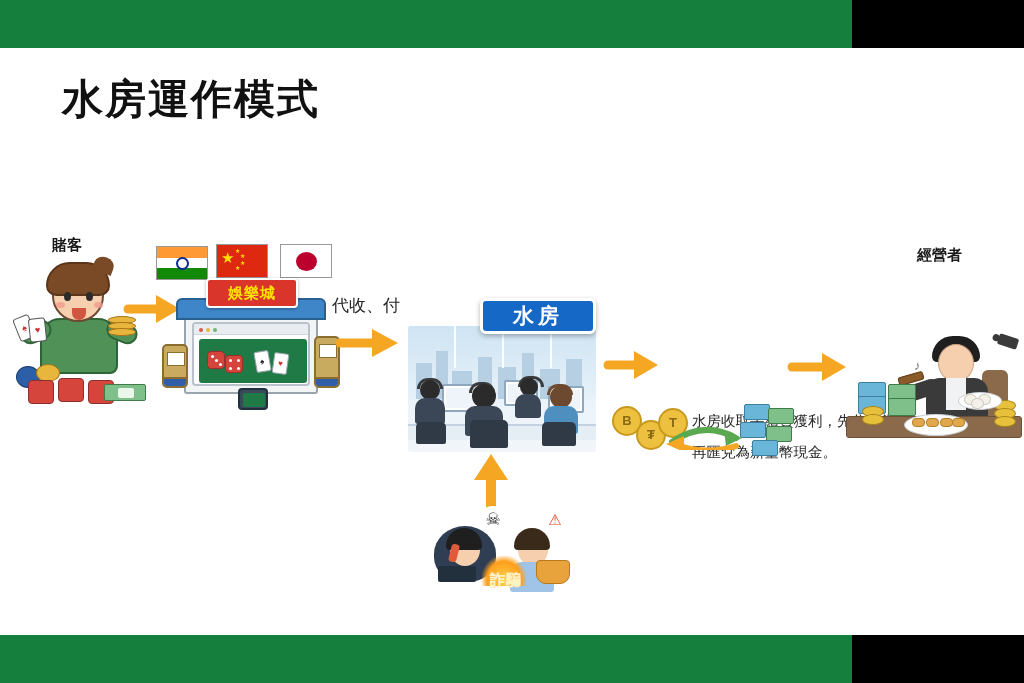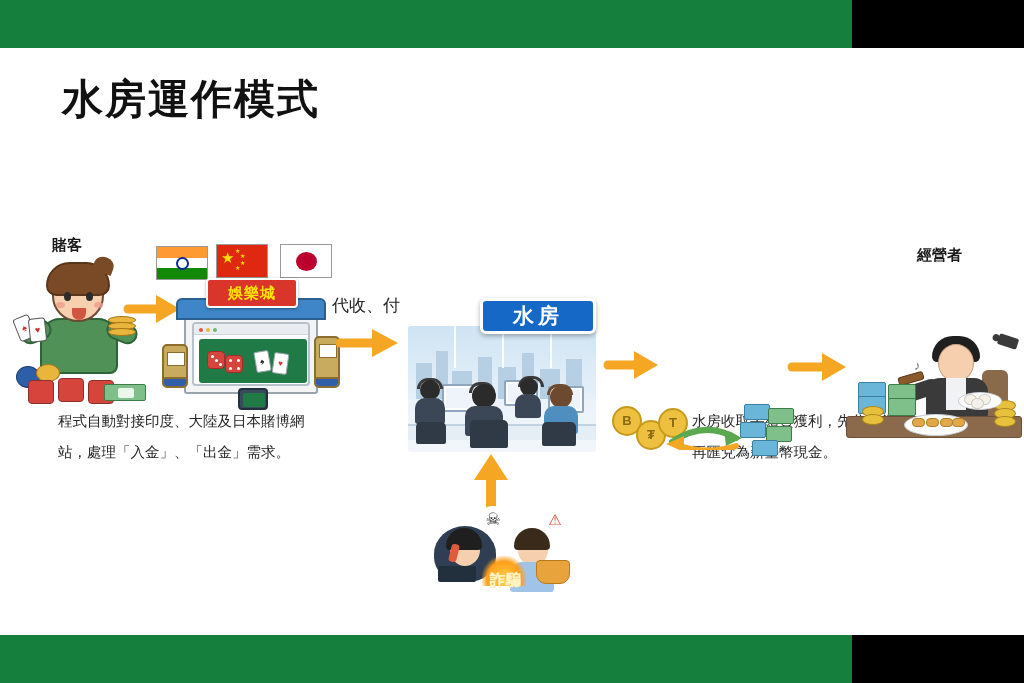--- a/index.html
+++ b/index.html
@@ -183,21 +183,20 @@
   .b-cam:after{content:"";position:absolute;left:-6px;top:2px;width:7px;height:7px;background:#3a3a3a;border-radius:50%;}
 </style>
 </head>
 <body>
 
 <div id="stage">
   <div id="slide">
 
     <div class="title">水房運作模式</div>
 
-    <div class="ptext" id="left-note">程式自動對接印度、大陸及日本賭博網站，處理「入金」、「出金」需求。</div>
     <div class="ptext" id="right-note">水房收取手續費獲利，先兌換為USDT，再匯兌為新臺幣現金。</div>
 
     <div class="role-cap" id="cap-gambler">賭客</div>
     <div class="role-cap" id="cap-boss">經營者</div>
     <div class="flow-label" id="label-daishou">代收、付</div>
 
     <div class="illus" id="gambler">
       <div class="g-body"></div>
       <div class="g-armL"></div>
       <div class="g-armR"></div>

